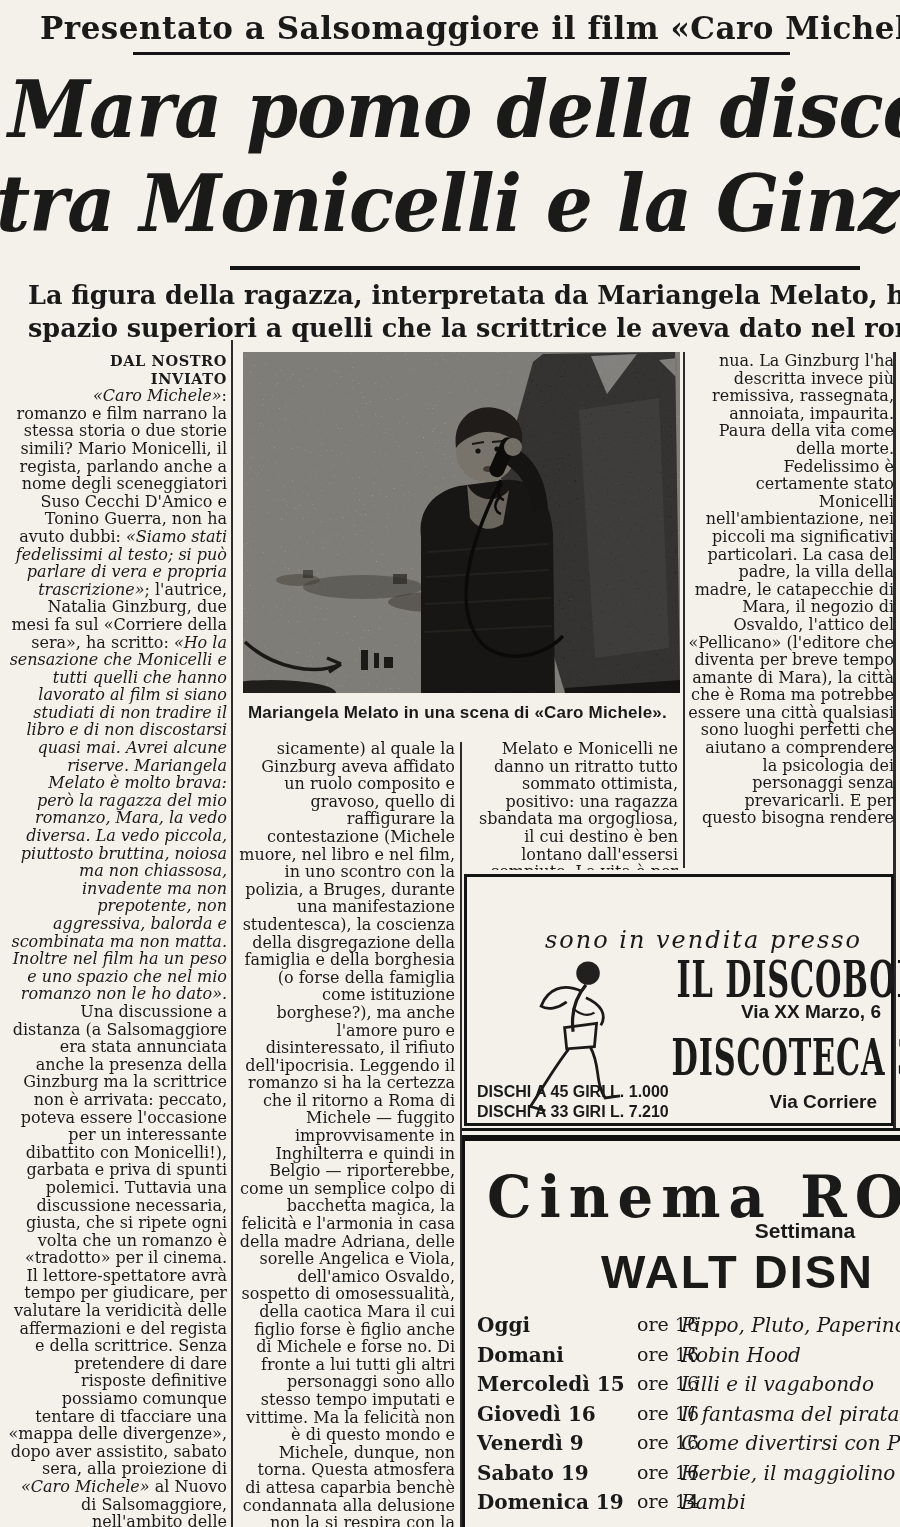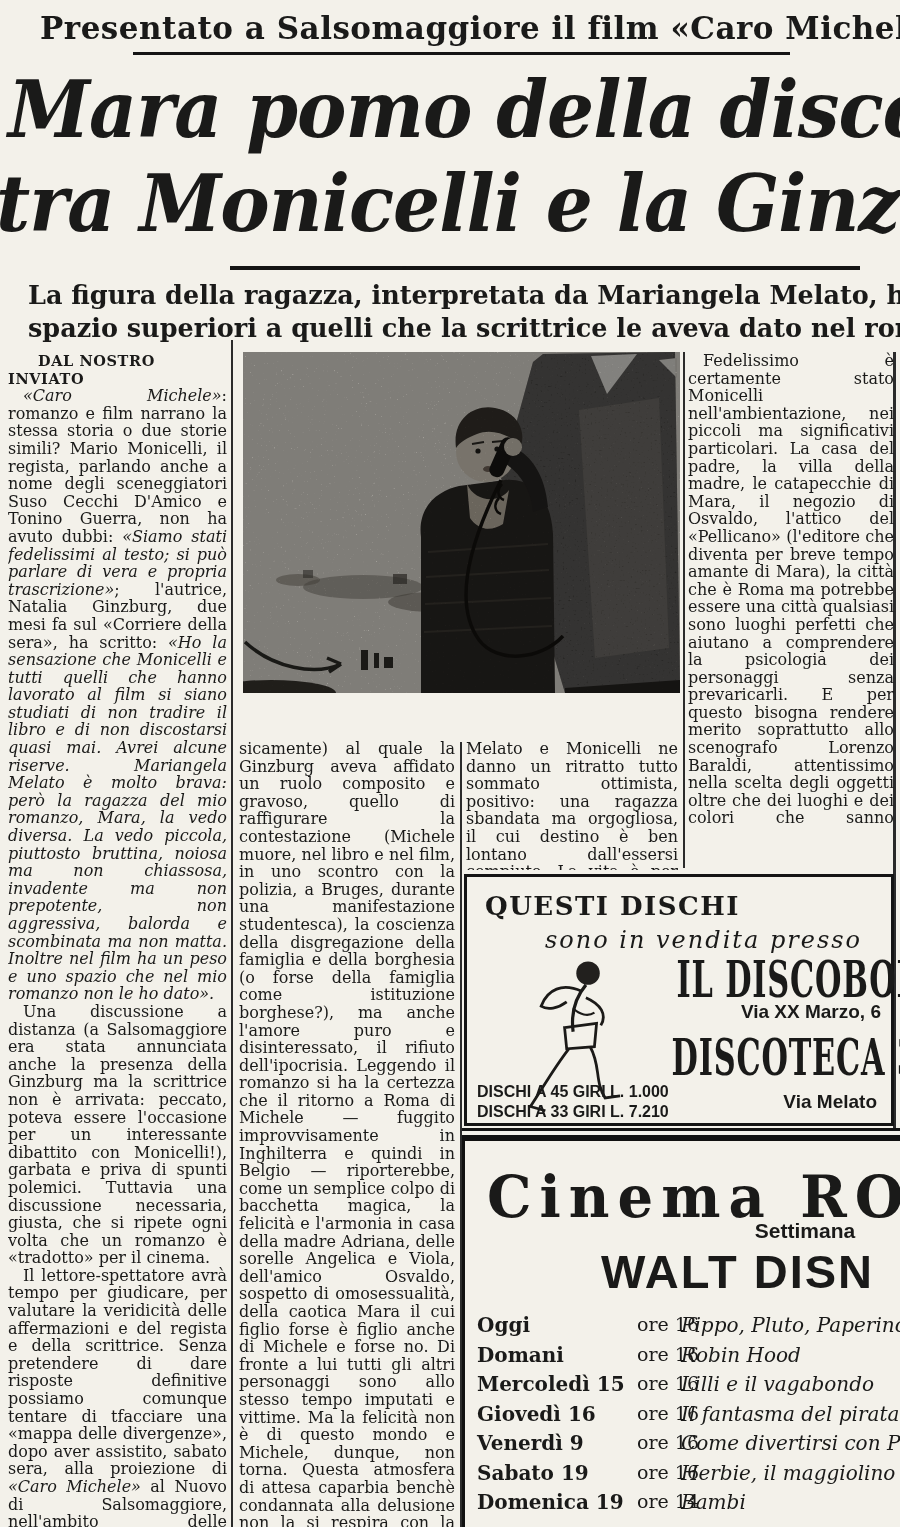--- a/index.html
+++ b/index.html
@@ -10,21 +10,21 @@
   .kicker{top:10px;left:40px;width:820px;text-align:center;font-size:31px;font-weight:bold;letter-spacing:.5px;white-space:nowrap;}
   .rule{background:#141414;}
   .kicker-rule{top:52px;left:133px;width:657px;height:3px;}
   .headline{font-style:italic;font-weight:bold;white-space:nowrap;letter-spacing:-1px;transform:scaleX(.95);transform-origin:left top;font-size:78px;}
   .hl1{top:64px;left:8px;}
   .hl2{top:158px;left:-4px;}
   .headline-rule{top:266px;left:230px;width:630px;height:4px;}
   .subhead{top:279px;left:28px;width:844px;text-align:center;font-weight:bold;font-size:25.5px;line-height:33px;white-space:nowrap;}
   
   .col{font-size:16px;line-height:17.6px;text-align:justify;overflow:hidden;hyphens:auto;-webkit-hyphens:auto;}
-  .col p{margin:0;}
+  .col p{margin:0;text-align:right;}
   .col p.ind{text-indent:15px;}
   .col i{font-style:italic;}
   .col1{top:352px;left:8px;width:219px;height:1175px;}
   .col2{top:740px;left:239px;width:216px;height:787px;}
   .col3{top:740px;left:466px;width:212px;height:130px;}
   .col4{top:352px;left:688px;width:206px;height:475px;}
   .dl1{font-size:14.5px;font-weight:bold;letter-spacing:.6px;text-indent:30px;text-align:left;}
   .dl2{font-size:20px;font-weight:bold;text-indent:42px;text-align:left;margin-bottom:3px;}
   .vrule{background:#2b2b2b;}
   .v1{left:231px;top:340px;width:2px;height:1187px;}
@@ -137,51 +137,52 @@
       <circle cx="270" cy="95" r="9" fill="#c2bbae"></circle>
 
       <path d="M224,132 C232,150 256,152 266,138 L260,172 C248,180 235,178 227,166 Z" fill="#b3aa9b"></path>
 
       <path d="M258,128 C226,192 210,252 236,288 C254,312 298,308 320,284" stroke="#14120f" stroke-width="3.5" fill="none"></path>
       <path d="M259,132 C253,138 255,146 261,148 M256,146 C250,152 252,160 258,162" stroke="#14120f" stroke-width="2.5" fill="none"></path>
       <polygon points="322,336 437,328 437,341 322,341" fill="#24221f"></polygon>
       <rect width="437" height="341" filter="url(#grainD)" opacity=".4"></rect>
     </svg>
   </div>
+  <div class="abs caption">Mariangela Melato in una scena di «Caro Michele».</div>
 
   <div class="abs col col2">
       <p><span>sicamente) al quale la Ginzburg aveva affidato un ruolo composito e gravoso, quello di raffigurare la contestazione (Michele muore, nel libro e nel film, in uno scontro con la polizia, a Bruges, durante una manifestazione studentesca), la coscienza della disgregazione della famiglia e della borghesia (o forse della famiglia come istituzione borghese?), ma anche l'amore puro e disinteressato, il rifiuto dell'ipocrisia. Leggendo il romanzo si ha la certezza che il ritorno a Roma di Michele — fuggito improvvisamente in Inghilterra e quindi in Belgio — riporterebbe, come un semplice colpo di bacchetta magica, la felicità e l'armonia in casa della madre Adriana, delle sorelle Angelica e Viola, dell'amico Osvaldo, sospetto di omosessualità, della caotica Mara il cui figlio forse è figlio anche di Michele e forse no. Di fronte a lui tutti gli altri personaggi sono allo stesso tempo imputati e vittime. Ma la felicità non è di questo mondo e Michele, dunque, non torna. Questa atmosfera di attesa caparbia benchè condannata alla delusione non la si respira con la stessa intensità anche nel film, dove la voce fuori campo di Michele che legge le lettere alla madre o alla sorella, esce col contagocce dalla colonna sonora.</span></p>
     </div>
   <div class="abs col col3">
       <p><span>Melato e Monicelli ne danno un ritratto tutto sommato ottimista, positivo: una ragazza sbandata ma orgogliosa, il cui destino è ben lontano dall'essersi compiuto. La vita è per lei una sfida conti-</span></p>
     </div>
   <div class="abs col col4">
     <div>
+        <p><span>nua. La Ginzburg l'ha descritta invece più remissiva, rassegnata, annoiata, impaurita. Paura della vita come della morte.</span></p>
         <p class="ind"><span>Fedelissimo è certamente stato Monicelli nell'ambientazione, nei piccoli ma significativi particolari. La casa del padre, la villa della madre, le catapecchie di Mara, il negozio di Osvaldo, l'attico del «Pellicano» (l'editore che diventa per breve tempo amante di Mara), la città che è Roma ma potrebbe essere una città qualsiasi sono luoghi perfetti che aiutano a comprendere la psicologia dei personaggi senza prevaricarli. E per questo bisogna rendere merito soprattutto allo scenografo Lorenzo Baraldi, attentissimo nella scelta degli oggetti oltre che dei luoghi e dei colori che sanno esprimere tenerezza e ipocrisia, povertà e ricchezza, affetto e indifferenza.</span></p>
       </div>
 
   </div>
 
   <div class="abs ad">
-    <div class="abs t1">QUESTI DISCHI</div>
     <div class="abs t2">sono in vendita presso</div>
     <svg class="abs runner" viewBox="0 0 140 150">
       <circle cx="78" cy="17" r="11" fill="#22201e"></circle>
       <path d="M76,28 C66,40 62,56 64,72" stroke="#1b1a18" stroke-width="3" fill="none"></path>
       <path d="M72,34 C54,26 40,32 34,48 C40,52 50,50 58,44" stroke="#1b1a18" stroke-width="2.6" fill="none"></path>
       <path d="M76,40 C90,46 96,56 90,66" stroke="#1b1a18" stroke-width="2.6" fill="none"></path>
       <polygon points="56,68 86,64 84,86 58,88" fill="none" stroke="#1b1a18" stroke-width="2.6"></polygon>
       <path d="M60,88 C46,106 36,124 24,142 L38,146" stroke="#1b1a18" stroke-width="2.6" fill="none"></path>
       <path d="M80,86 C90,104 84,118 94,134 L108,132" stroke="#1b1a18" stroke-width="2.6" fill="none"></path>
       <path d="M64,50 C70,56 78,58 84,54" stroke="#1b1a18" stroke-width="2" fill="none"></path>
     </svg>
     <div class="abs shop s1">IL DISCOBOLO</div>
     <div class="abs addr a1">Via XX Marzo, 6</div>
     <div class="abs shop s2">DISCOTECA 33</div>
-    <div class="abs addr a2">Via Melato</div>
+    <div class="abs addr a2">Via Corriere</div>
     <div class="abs price">
       <div>DISCHI A 45 GIRI L. 1.000</div>
       <div>DISCHI A 33 GIRI L. 7.210</div>
     </div>
   </div>
 
   <div class="abs rule cinema-toprule"></div>
   <div class="abs cinema">
     <div class="abs title">Cinema RO</div>
     <div class="abs sub">Settimana</div>

